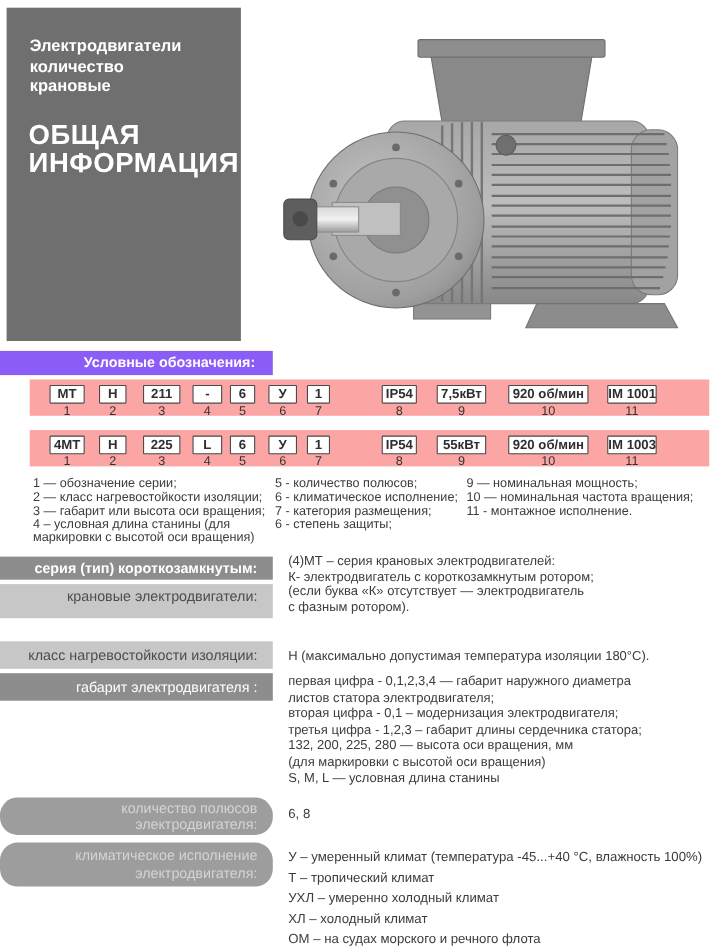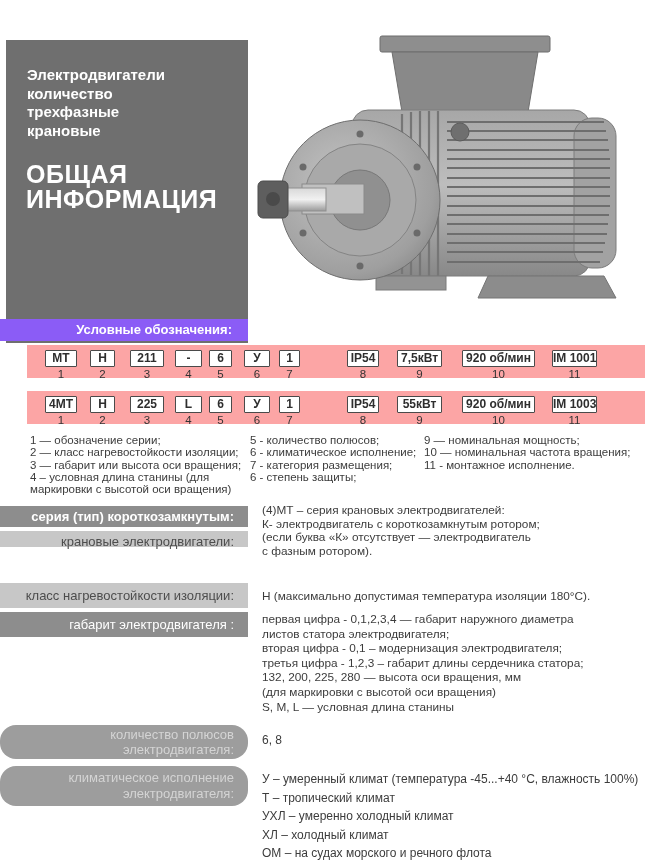--- a/index.html
+++ b/index.html
@@ -1,21 +1,21 @@
 <!DOCTYPE html>
 <html><head>
 <meta charset="utf-8">
 <style>
   html,body{margin:0;padding:0;background:#ffffff;}
   .page{
     position:relative;width:645px;height:862px;background:#ffffff;overflow:hidden;
     font-family:"Liberation Sans", sans-serif;color:#3c3c3c;
   }
   
-  .cover{position:absolute;left:6px;top:7px;width:242px;height:303px;background:#6f6f6f;margin-top:33px;}
+  .cover{position:absolute;left:6px;top:7px;width:213px;height:303px;background:#6f6f6f;}
   .cover-sub{margin:26px 0 0 21px;font-size:15px;font-weight:bold;color:#ffffff;line-height:18.5px;}
   .cover-title{margin:22px 0 0 20px;font-size:25px;font-weight:bold;color:#ffffff;line-height:25px;letter-spacing:.5px;}
   
   .motor{position:absolute;left:252px;top:18px;width:386px;height:290px;}
   
   .heading-bar{
     position:absolute;left:0;top:319px;width:248px;height:22px;line-height:22px;
     background:#8b5cf6;color:#ffffff;font-size:13px;font-weight:bold;
     text-align:right;padding-right:16px;box-sizing:border-box;
   }
@@ -38,21 +38,21 @@
   .lc1{left:30px;width:218px}.lc2{left:250px;width:175px}.lc3{left:424px;width:220px}
   
   .bar{
     position:absolute;left:0;width:248px;box-sizing:border-box;
     text-align:right;padding-right:14px;font-size:13px;
   }
   .bar-dark{background:#8d8d8d;color:#ffffff;}
   .bar-light{background:#c7c7c7;color:#4d4d4d;}
   .bar-mid{background:#9d9d9d;color:#d4d4d4;border-radius:16px;}
   .bar-series{top:506px;height:21px;line-height:21px;font-weight:bold;}
-  .bar-crane{top:531px;height:16px;line-height:21px;}
+  .bar-crane{top:531px;height:31px;line-height:21px;}
   .bar-insul{top:583px;height:25px;line-height:25px;}
   .bar-size{top:612px;height:25px;line-height:25px;}
   .bar-poles{top:725px;height:34px;padding-top:2px;line-height:15px;}
   .bar-climate{top:766px;height:40px;padding-top:4px;line-height:16px;}
   
   .desc{position:absolute;left:262px;color:#3c3c3c;}
   .desc-series{top:504px;font-size:11.8px;line-height:13.6px;}
   .desc-insul{top:589px;font-size:11.8px;}
   .desc-size{top:612px;font-size:11.8px;line-height:14.6px;}
   .desc-poles{top:733px;font-size:12px;}
@@ -60,21 +60,20 @@
 </style>
 </head>
 <body>
 
 <div class="page">
 
   <div class="cover">
     <div class="cover-sub">
       <div>Электродвигатели</div>
       <div>количество</div>
-      <div>трехфазные</div>
       <div>крановые</div>
     </div>
     <div class="cover-title">
       <div>ОБЩАЯ</div>
       <div>ИНФОРМАЦИЯ</div>
     </div>
   </div>
 
   <div class="motor">
     <svg viewBox="0 0 386 290" width="386" height="290" xmlns="http://www.w3.org/2000/svg">

